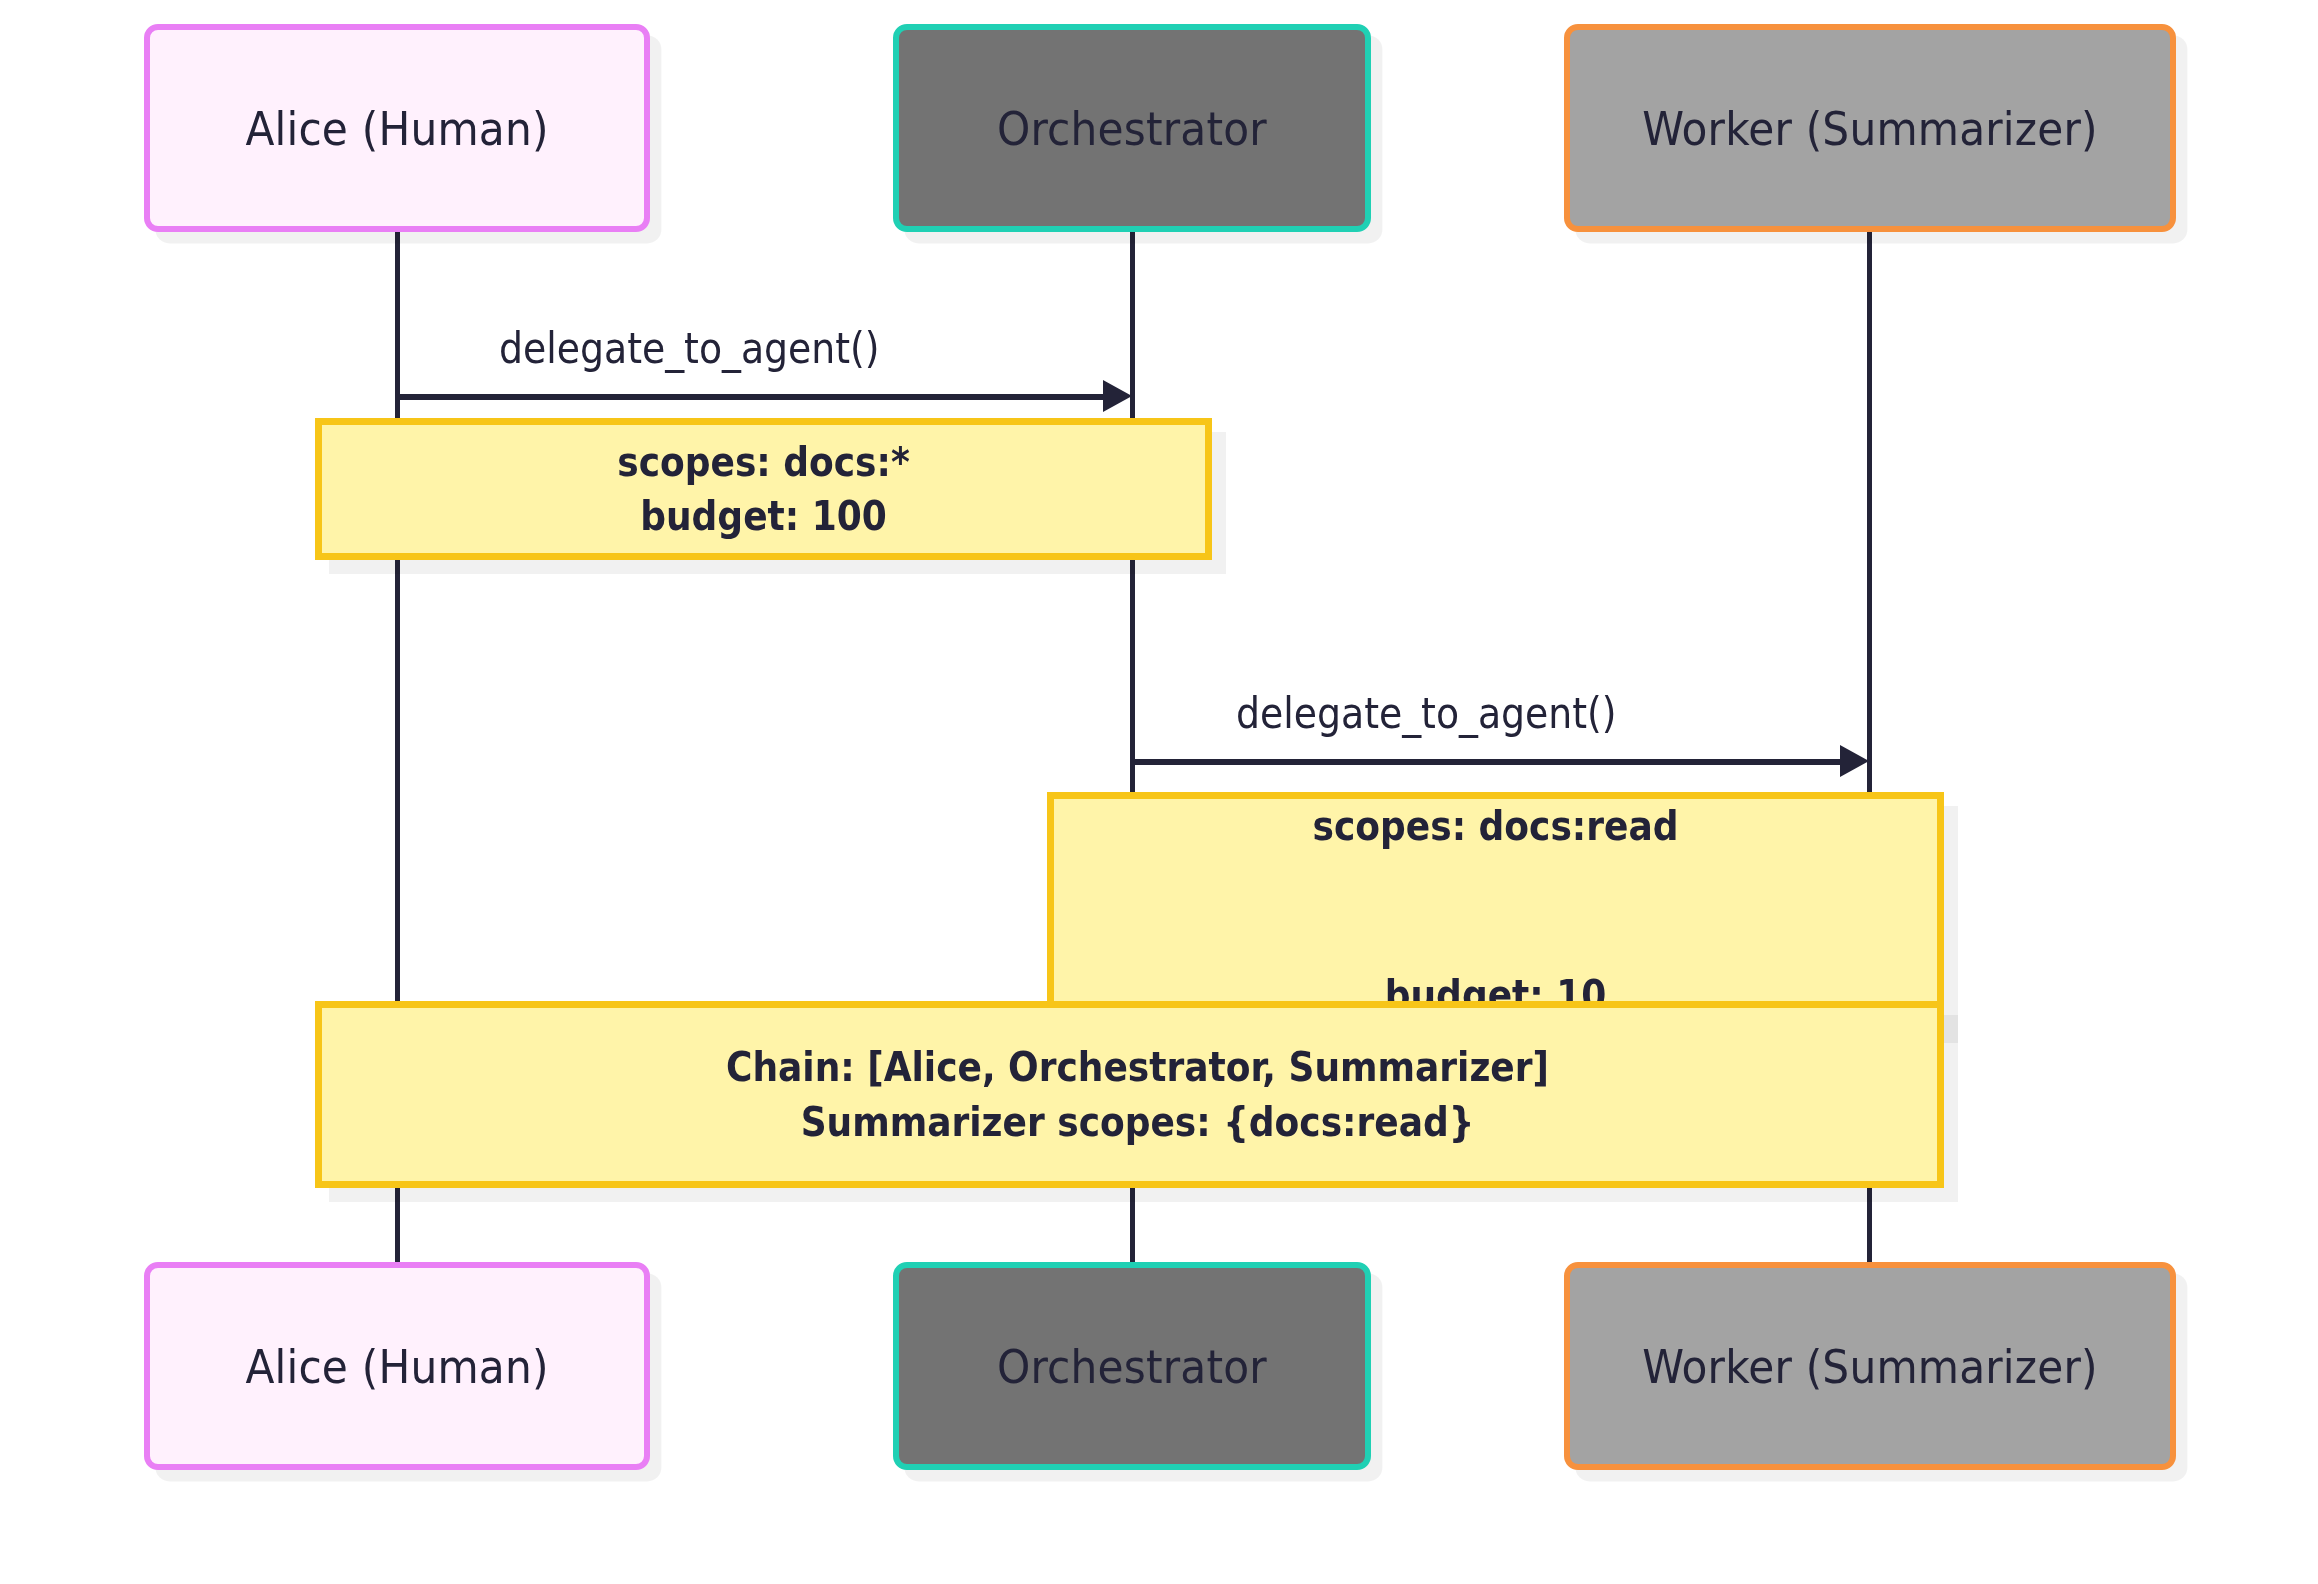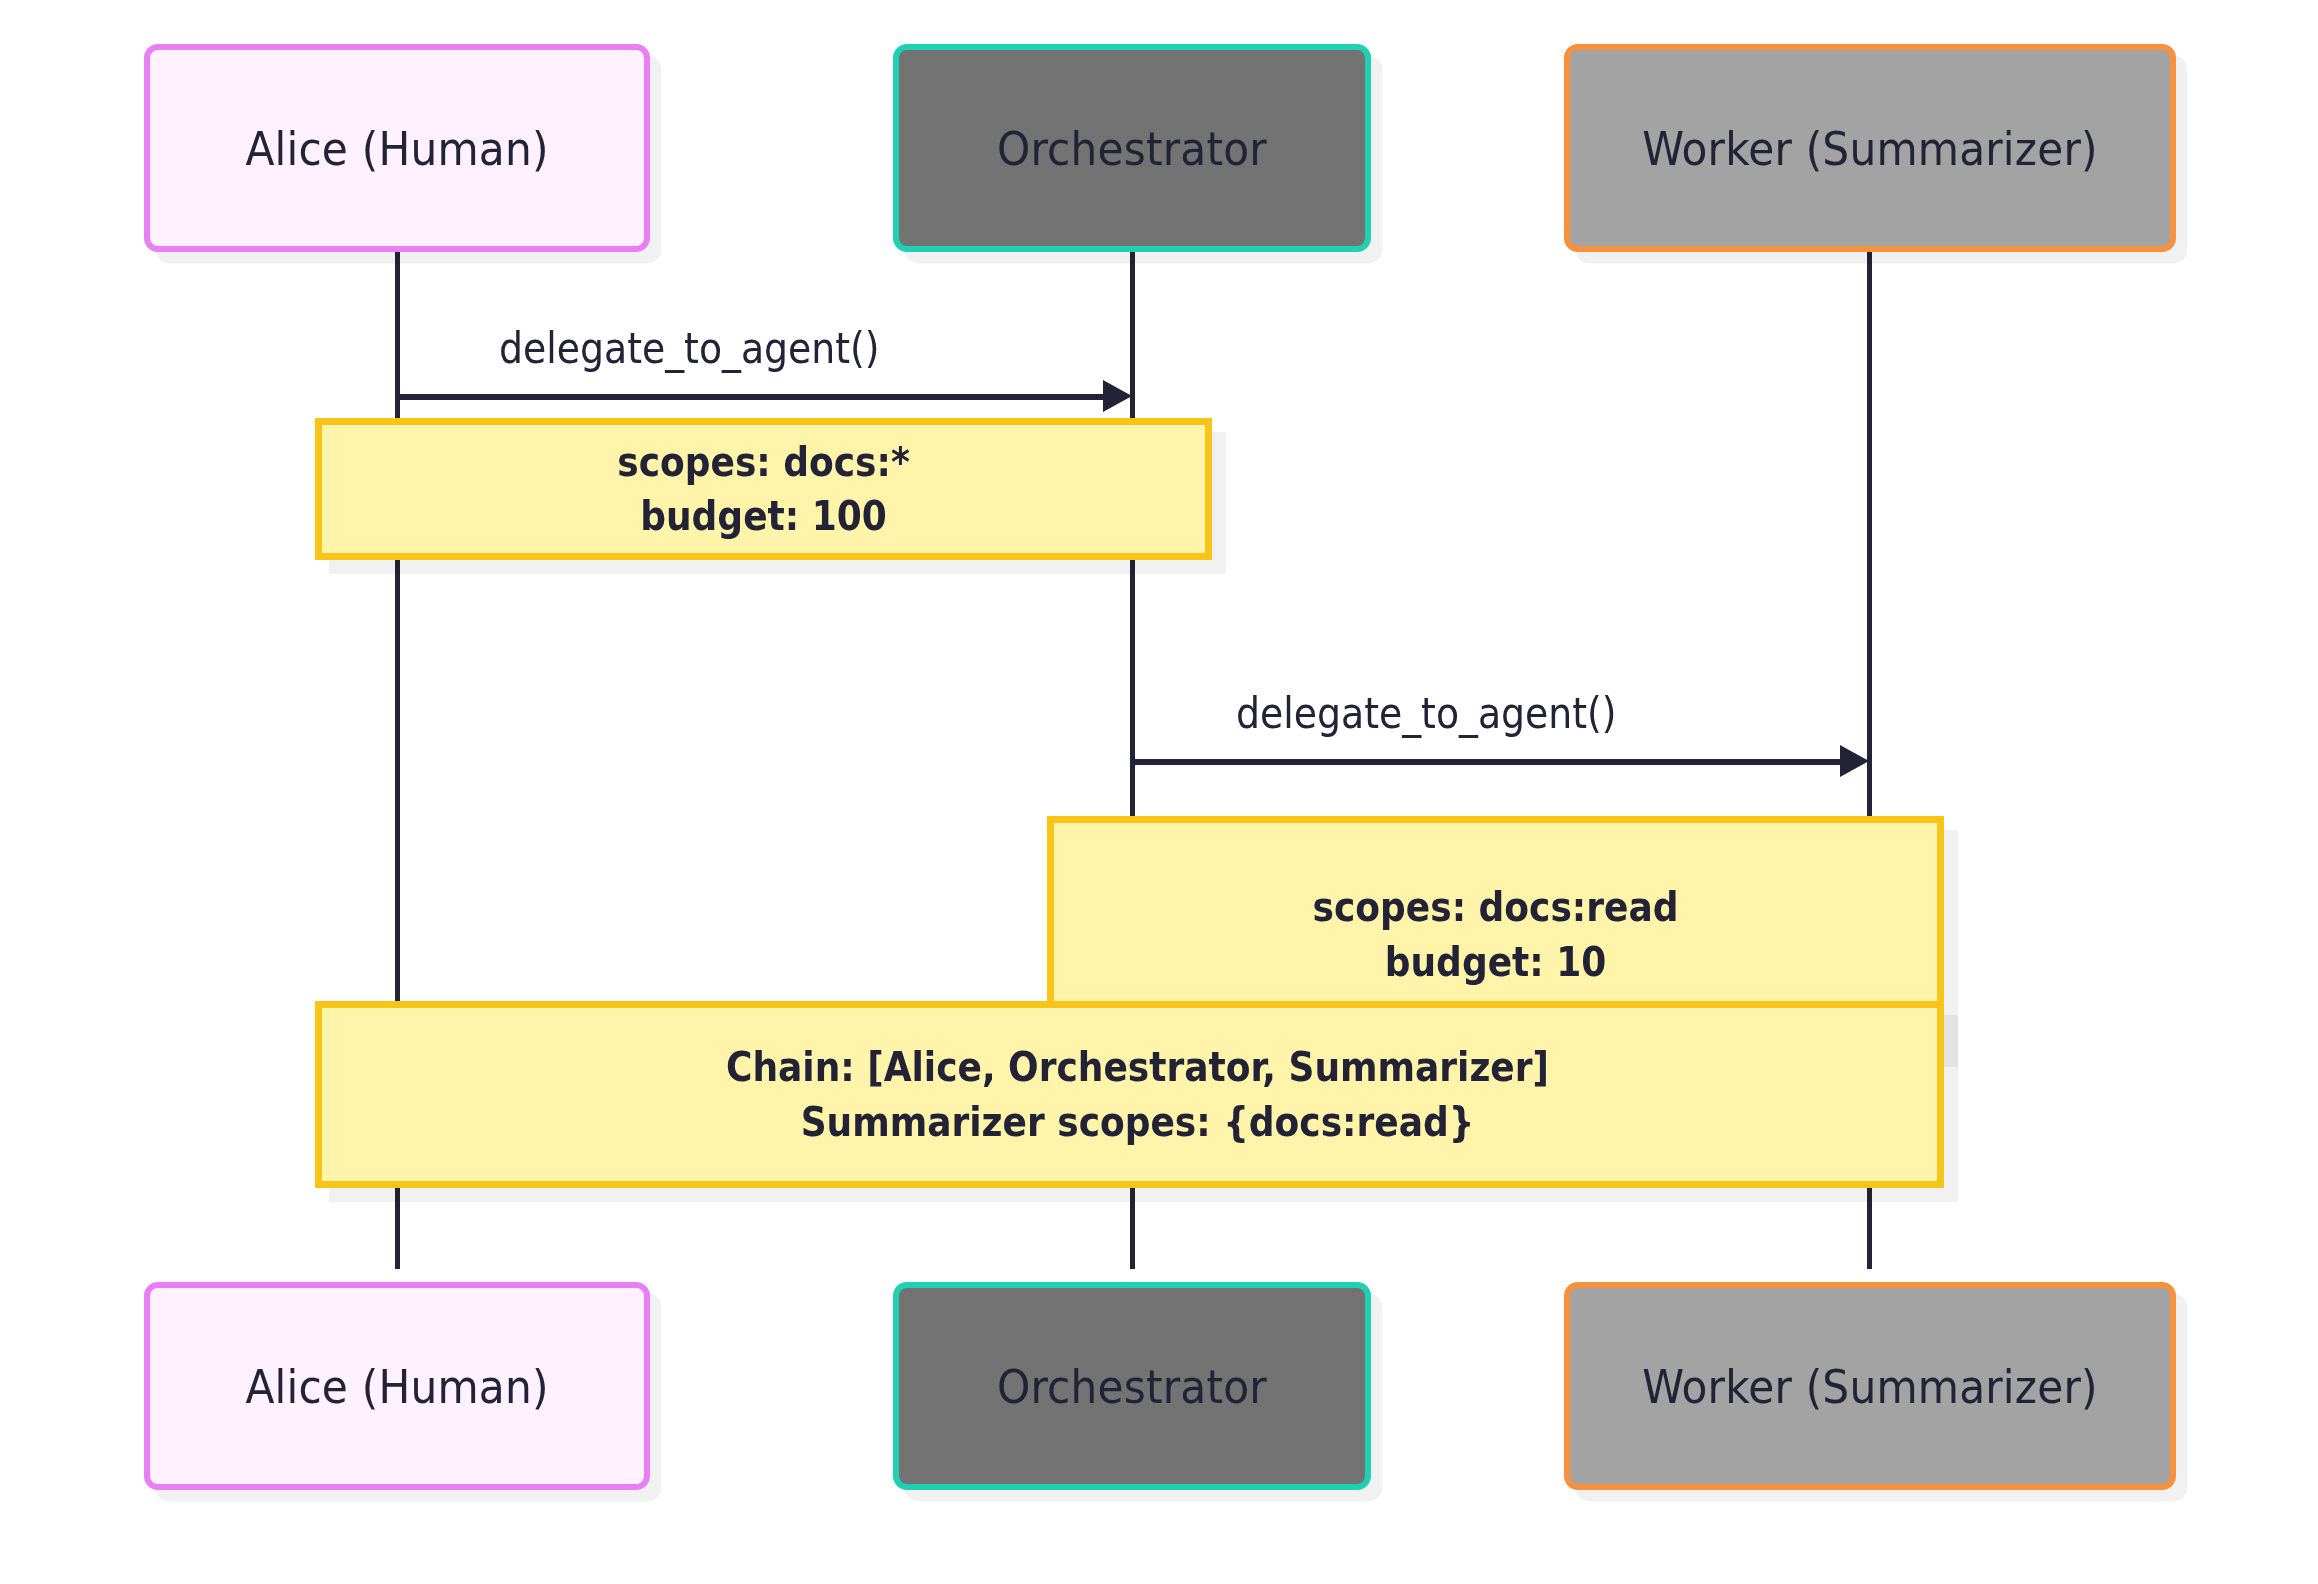--- a/index.html
+++ b/index.html
@@ -31,21 +31,20 @@
     position: absolute;
     box-sizing: border-box;
     border-style: solid;
     border-width: 6.3px;
     border-radius: 14px;
     display: flex;
     align-items: center;
     justify-content: center;
     z-index: 4;
     box-shadow: 11.4px 11.4px 0 0 rgba(0,0,0,0.055);
-    margin-top: 20px;
   }
   .participant .p-label {
     font-size: 47px;
     font-weight: 400;
     color: #232338;
     letter-spacing: 0.2px;
     white-space: nowrap;
     line-height: 1;
   }
   .p-alice   { border-color: #E97FF5; background: #FFF1FD; }
@@ -137,21 +136,21 @@
     <div class="note-line">scopes: docs:*</div>
     <div class="note-line">budget: 100</div>
   </div>
 
   <div class="msg" style="left:1132px; top:759px; width:737px;">
     <div class="msg-line" style="width:709px;"></div>
     <div class="msg-head" style="left:708px;"></div>
     <div class="msg-label" style="left:104px;">delegate_to_agent()</div>
   </div>
 
-  <div class="note" style="left:1047px; top:816px; width:897px; height:237px;">
+  <div class="note" style="left:1047px; top:792px; width:897px; height:237px;justify-content:space-between;">
     <div class="note-line">scopes: docs:read</div>
     <div class="note-line">budget: 10</div>
   </div>
 
   <div class="note" style="left:315px; top:1001px; width:1629px; height:187px;padding-left:16px;">
     <div class="note-line">Chain: [Alice, Orchestrator, Summarizer]</div>
     <div class="note-line">Summarizer scopes: {docs:read}</div>
   </div>
 
   <div class="participant p-alice" style="left:144px; top:1262px; width:506px; height:208px;">

